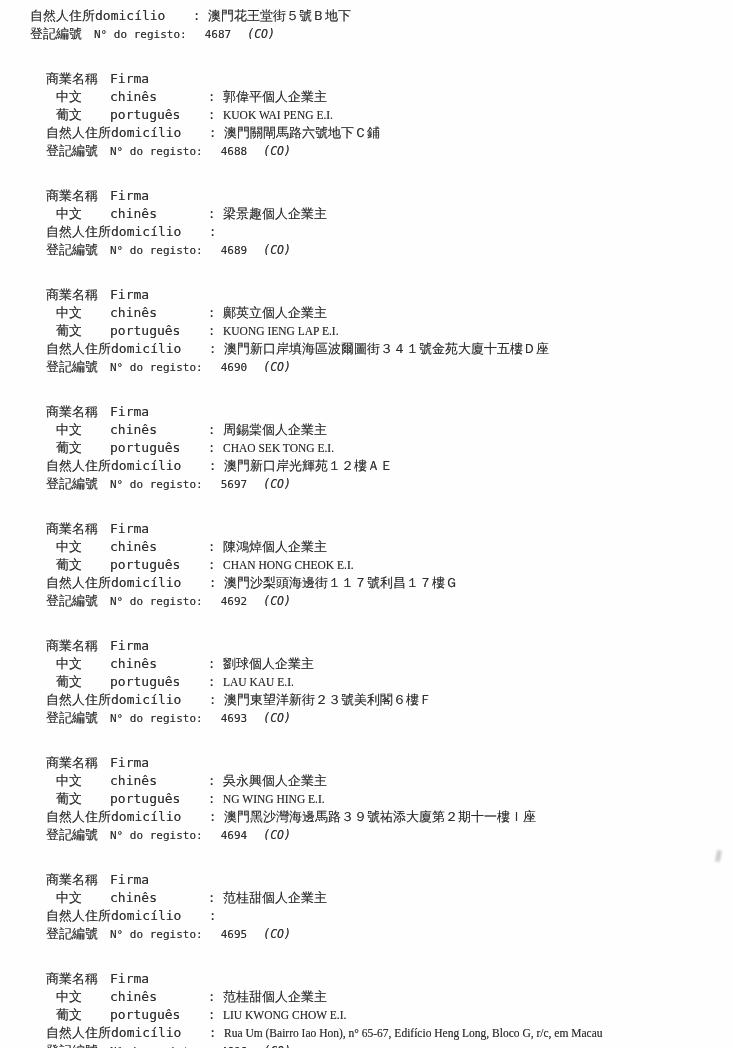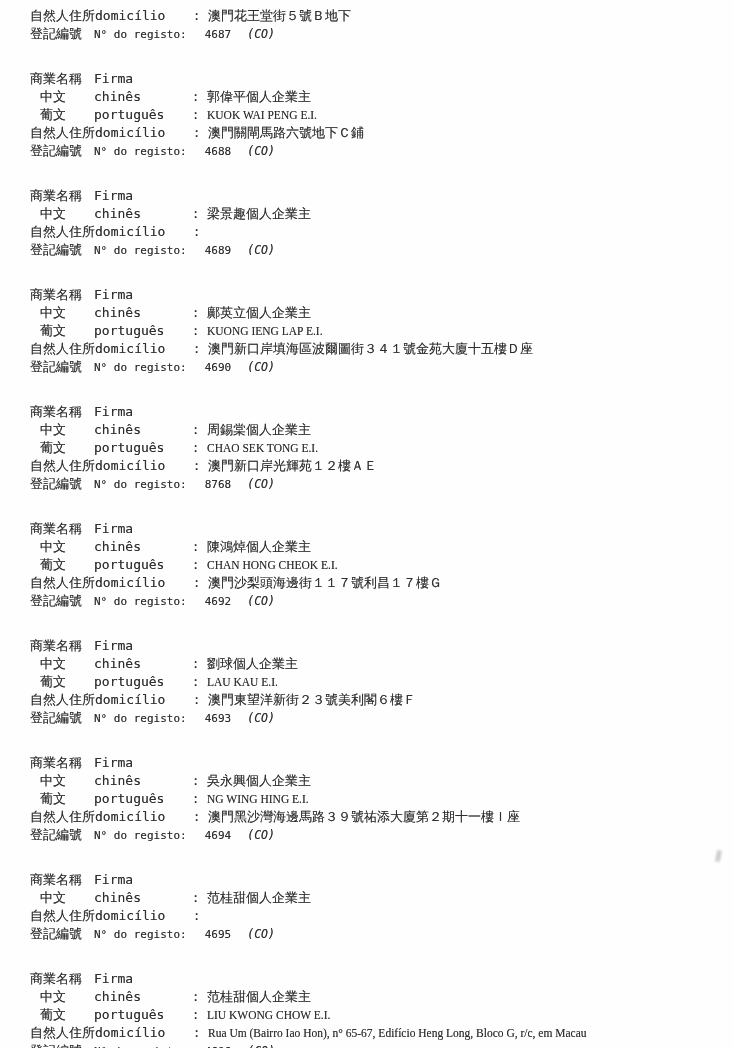--- a/index.html
+++ b/index.html
@@ -61,20 +61,21 @@
     margin-left: 18px;
     font-size: 11px;
   }
   .suffix {
     margin-left: 16px;
     font-size: 11.5px;
     font-style: italic;
   }
   .record {
     margin-top: 26px;
+    margin-left: 16px;
   }
   .scan-artifact {
     position: absolute;
     left: 716px;
     top: 850px;
     width: 5px;
     height: 12px;
     background: rgba(120,120,120,0.35);
     transform: rotate(12deg);
     border-radius: 2px;
@@ -206,21 +207,21 @@
     </div>
     <div class="row">
       <span class="lz">自然人住所</span>
       <span class="lp">domicílio</span>
       <span class="colon">:</span>
       <span class="value">澳門新口岸光輝苑１２樓ＡＥ</span>
     </div>
     <div class="row">
       <span class="lz">登記編號</span>
       <span class="lp-reg">N° do registo:</span>
-      <span class="num">8768</span>
+      <span class="num">5697</span>
       <span class="suffix">(CO)</span>
     </div>
   </div>
 
   <div class="record">
     <div class="row">
       <span class="lz">商業名稱</span>
       <span class="lp">Firma</span>
     </div>
     <div class="row row-indent">

